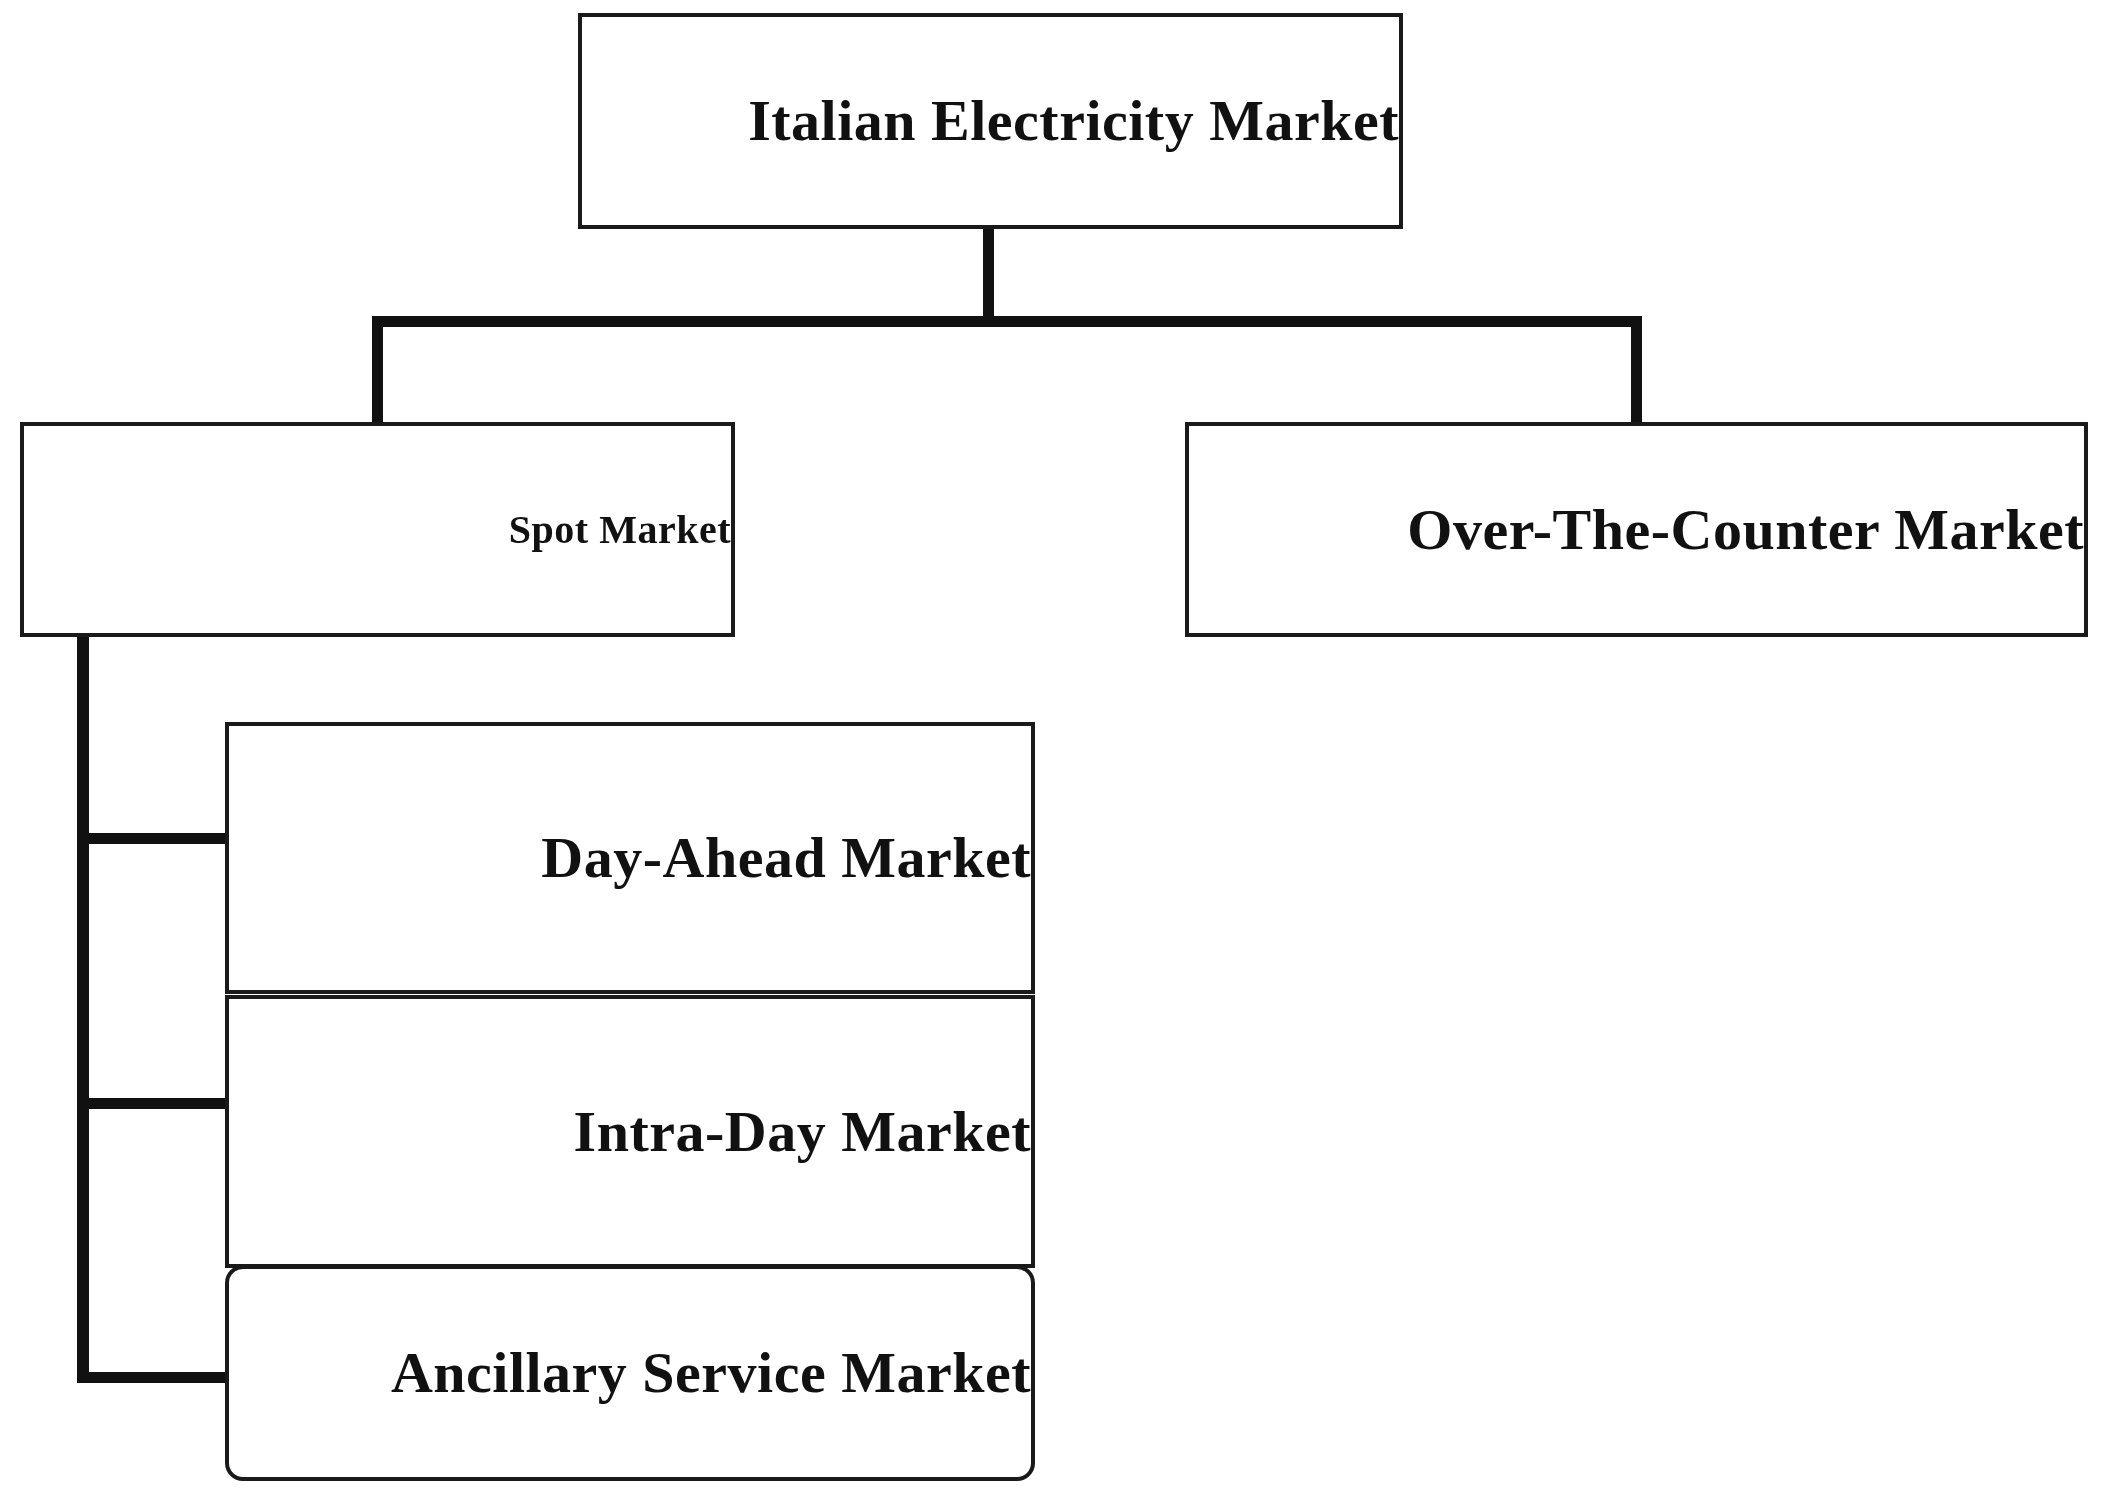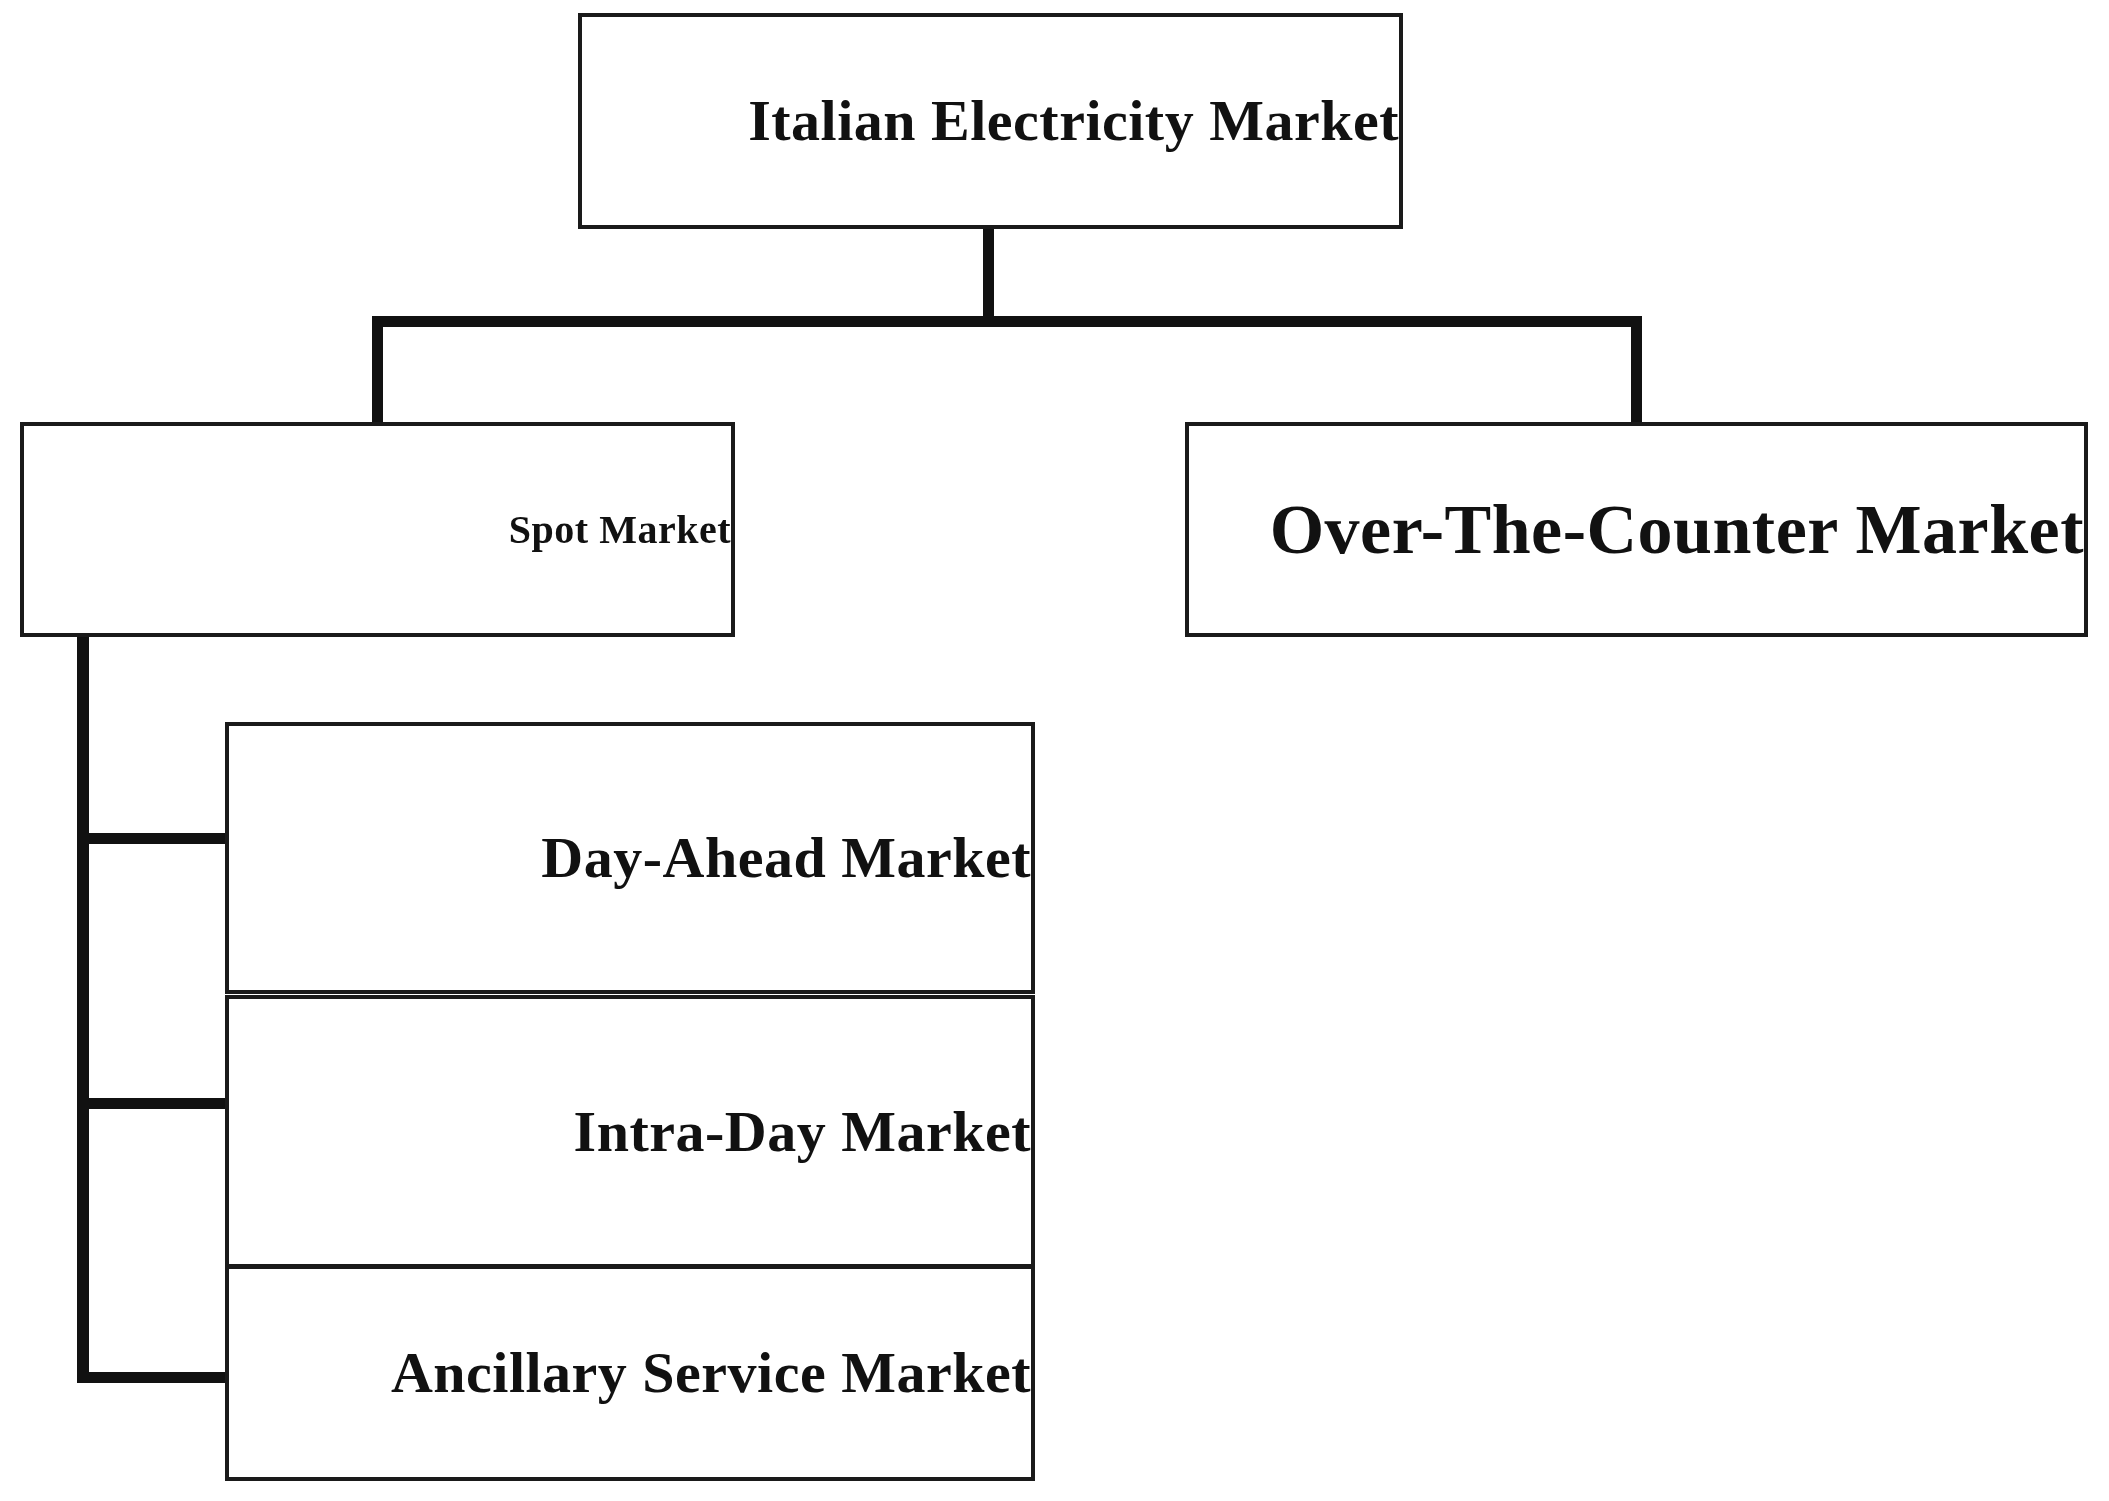--- a/index.html
+++ b/index.html
@@ -54,40 +54,41 @@
     height: 215px;
   }
   #node-spot .node-label { font-size: 40px; }
 
   #node-otc {
     left: 1185px;
     top: 422px;
     width: 903px;
     height: 215px;
   }
-  #node-otc .node-label { font-size: 70px; }
+  #node-otc .node-label { font-size: 58px; }
 
   
   #node-dam {
     left: 225px;
     top: 722px;
     width: 810px;
     height: 272px;
   }
   #node-idm {
     left: 225px;
     top: 995px;
     width: 810px;
     height: 273px;
   }
   #node-asm {
     left: 225px;
     top: 1265px;
     width: 810px;
     height: 216px;
+    border-radius: 18px;
   }
   #node-dam .node-label,
   #node-idm .node-label,
   #node-asm .node-label { font-size: 58px; }
 
   
   .conn {
     position: absolute;
     background: #111111;
     z-index: 1;

